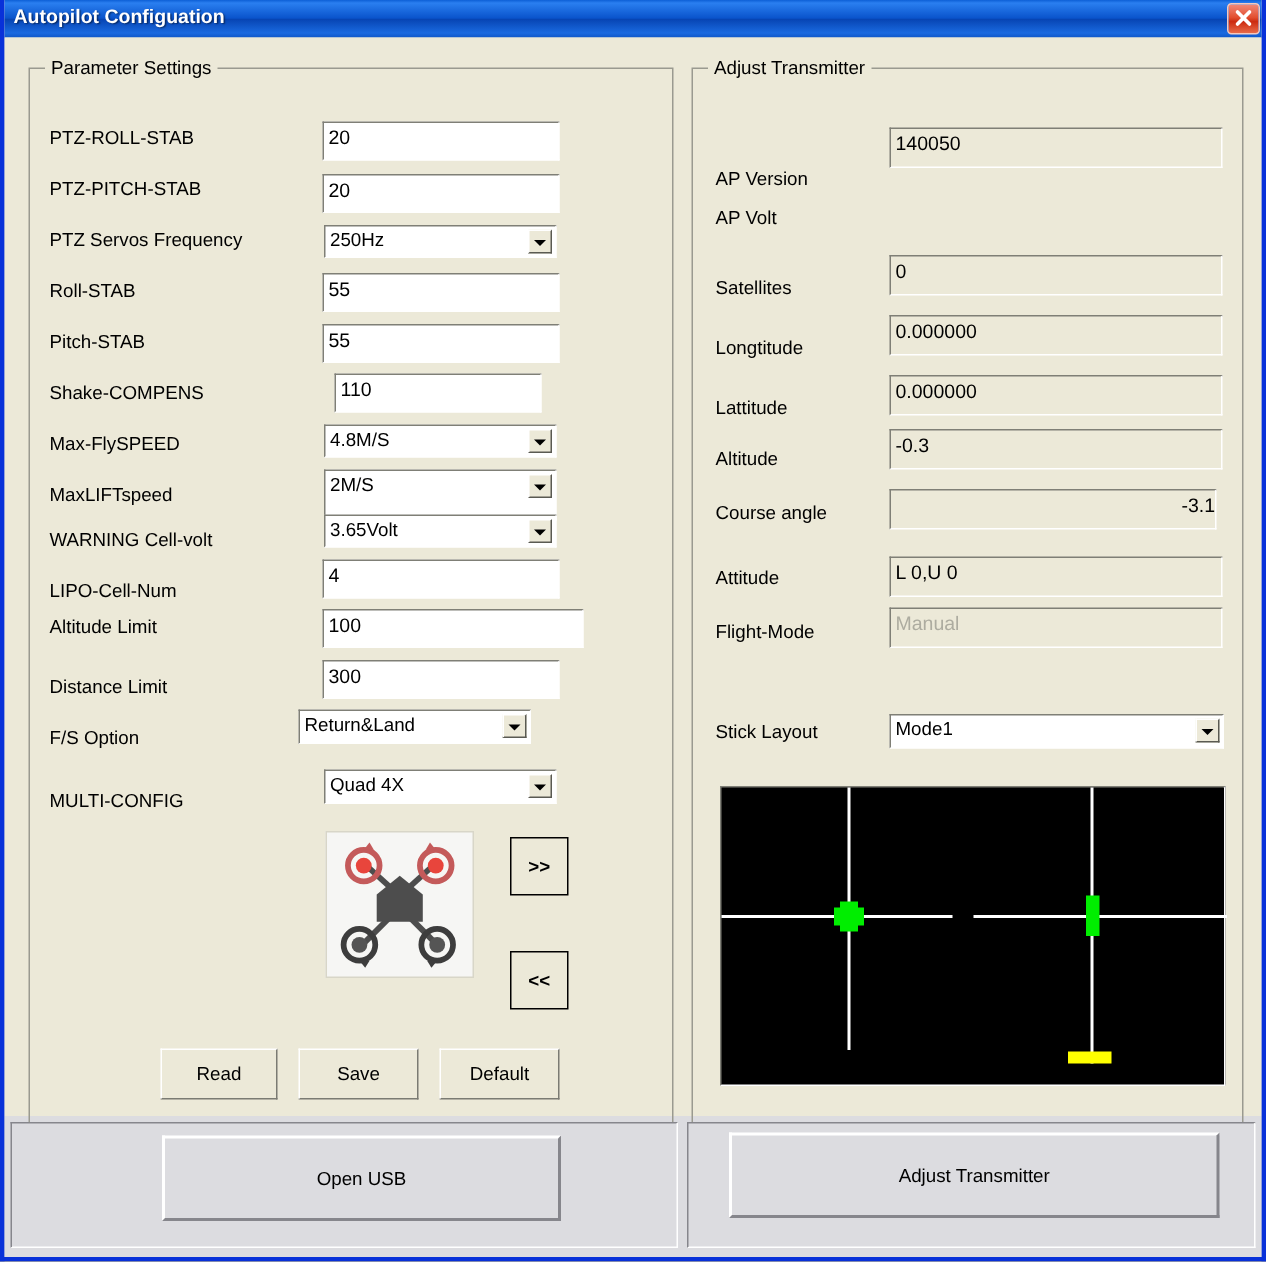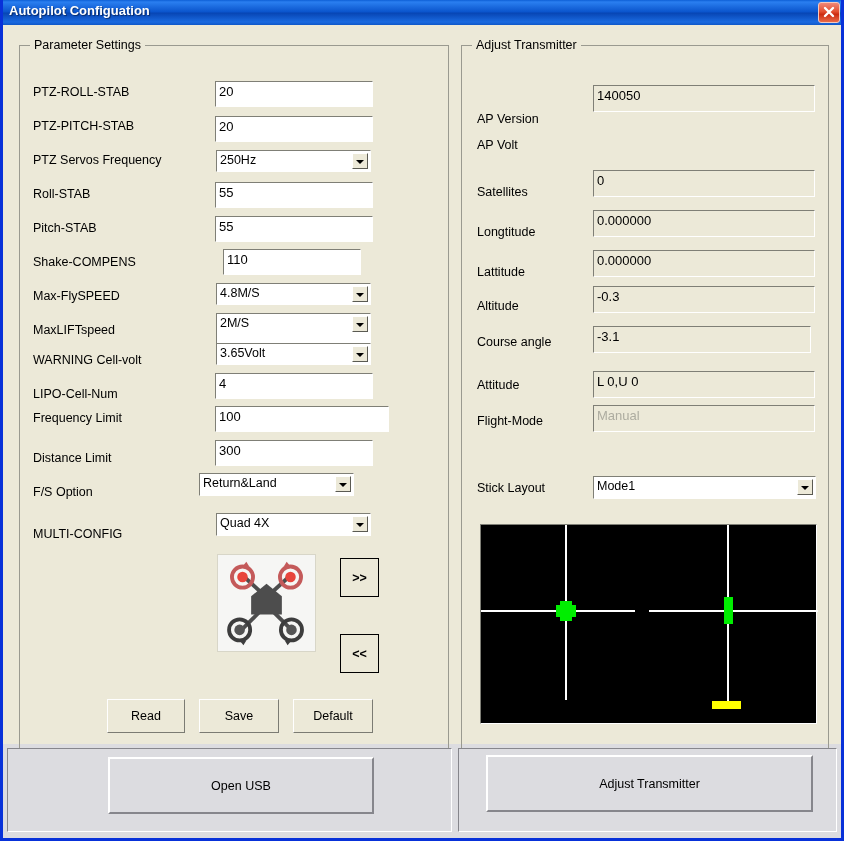--- a/index.html
+++ b/index.html
@@ -139,21 +139,21 @@
   <div class="lbl" style="left:30px;top:85px;">PTZ-ROLL-STAB</div>
   <div class="lbl" style="left:30px;top:119px;">PTZ-PITCH-STAB</div>
   <div class="lbl" style="left:30px;top:153px;">PTZ Servos  Frequency</div>
   <div class="lbl" style="left:30px;top:187px;">Roll-STAB</div>
   <div class="lbl" style="left:30px;top:221px;">Pitch-STAB</div>
   <div class="lbl" style="left:30px;top:255px;">Shake-COMPENS</div>
   <div class="lbl" style="left:30px;top:289px;">Max-FlySPEED</div>
   <div class="lbl" style="left:30px;top:323px;">MaxLIFTspeed</div>
   <div class="lbl" style="left:30px;top:353px;">WARNING Cell-volt</div>
   <div class="lbl" style="left:30px;top:387px;">LIPO-Cell-Num</div>
-  <div class="lbl" style="left:30px;top:411px;">Frequency Limit</div>
+  <div class="lbl" style="left:30px;top:411px;">Altitude Limit</div>
   <div class="lbl" style="left:30px;top:451px;">Distance Limit</div>
   <div class="lbl" style="left:30px;top:485px;">F/S Option</div>
   <div class="lbl" style="left:30px;top:527px;">MULTI-CONFIG</div>
 
   <div class="tbox" style="left:212px;top:81px;width:158px;height:26px;">20</div>
   <div class="tbox" style="left:212px;top:116px;width:158px;height:26px;">20</div>
 
   <div class="combo" style="left:213px;top:150px;width:155px;height:22px;">
     <span>250Hz</span>
     <span class="arrowbox"></span>
@@ -236,21 +236,21 @@
   <div class="lbl" style="left:474px;top:299px;">Altitude</div>
   <div class="lbl" style="left:474px;top:335px;">Course angle</div>
   <div class="lbl" style="left:474px;top:378px;">Attitude</div>
   <div class="lbl" style="left:474px;top:414px;">Flight-Mode</div>
 
   <div class="tbox ro" style="left:590px;top:85px;width:222px;height:27px;">140050</div>
   <div class="tbox ro" style="left:590px;top:170px;width:222px;height:27px;">0</div>
   <div class="tbox ro" style="left:590px;top:210px;width:222px;height:27px;">0.000000</div>
   <div class="tbox ro" style="left:590px;top:250px;width:222px;height:27px;">0.000000</div>
   <div class="tbox ro" style="left:590px;top:286px;width:222px;height:27px;">-0.3</div>
-  <div class="tbox ro" style="left:590px;top:326px;width:218px;height:27px;">-3.1</div>
+  <div class="tbox ro" style="left:590px;top:326px;width:218px;height:27px;text-align:right;">-3.1</div>
   <div class="tbox ro" style="left:590px;top:371px;width:222px;height:27px;">L 0,U 0</div>
   <div class="tbox ro disabled" style="left:590px;top:405px;width:222px;height:27px;">Manual</div>
 
   <div class="lbl" style="left:474px;top:481px;">Stick Layout</div>
   <div class="combo" style="left:590px;top:476px;width:223px;height:23px;">
     <span>Mode1</span>
     <span class="arrowbox"></span>
   </div>
 
   <div class="stickdisp" style="left:477px;top:524px;width:337px;height:200px;">

